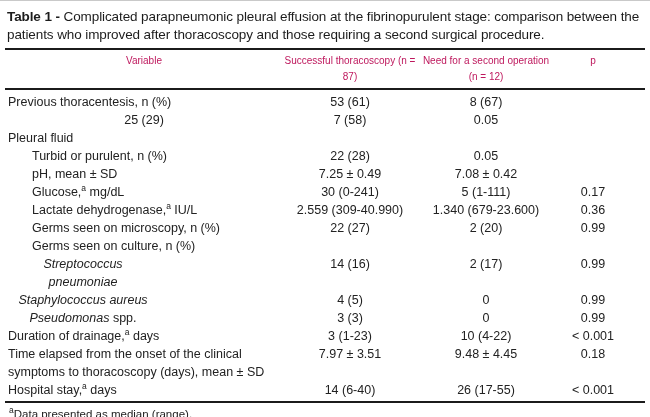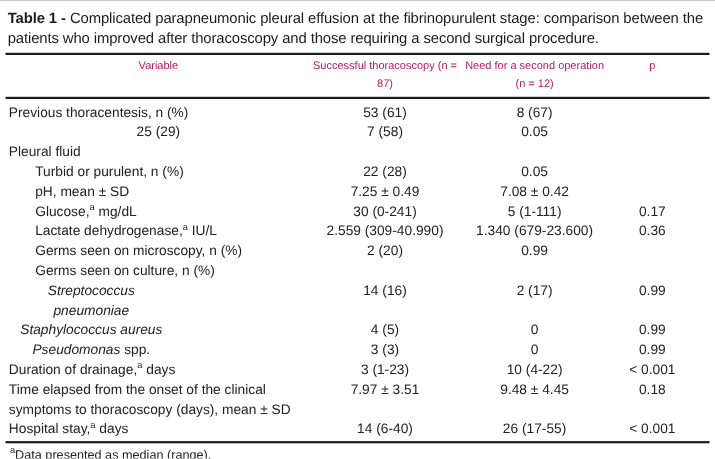--- a/index.html
+++ b/index.html
@@ -85,20 +85,21 @@
         <div class="cell val">0.17</div>
       </div>
       <div class="row lvl2">
         <div class="cell label"><span>Lactate dehydrogenase,</span><sup>a</sup><span> IU/L</span></div>
         <div class="cell val">2.559 (309-40.990)</div>
         <div class="cell val">1.340 (679-23.600)</div>
         <div class="cell val">0.36</div>
       </div>
       <div class="row lvl2">
         <div class="cell label"><span>Germs seen on microscopy, n (%)</span></div>
+        <div class="cell val">22 (27)</div>
         <div class="cell val">2 (20)</div>
         <div class="cell val">0.99</div>
       </div>
       <div class="row lvl2">
         <div class="cell label"><span>Germs seen on culture, n (%)</span></div>
         <div class="cell val"></div>
         <div class="cell val"></div>
         <div class="cell val"></div>
       </div>
       <div class="row lvl3">

